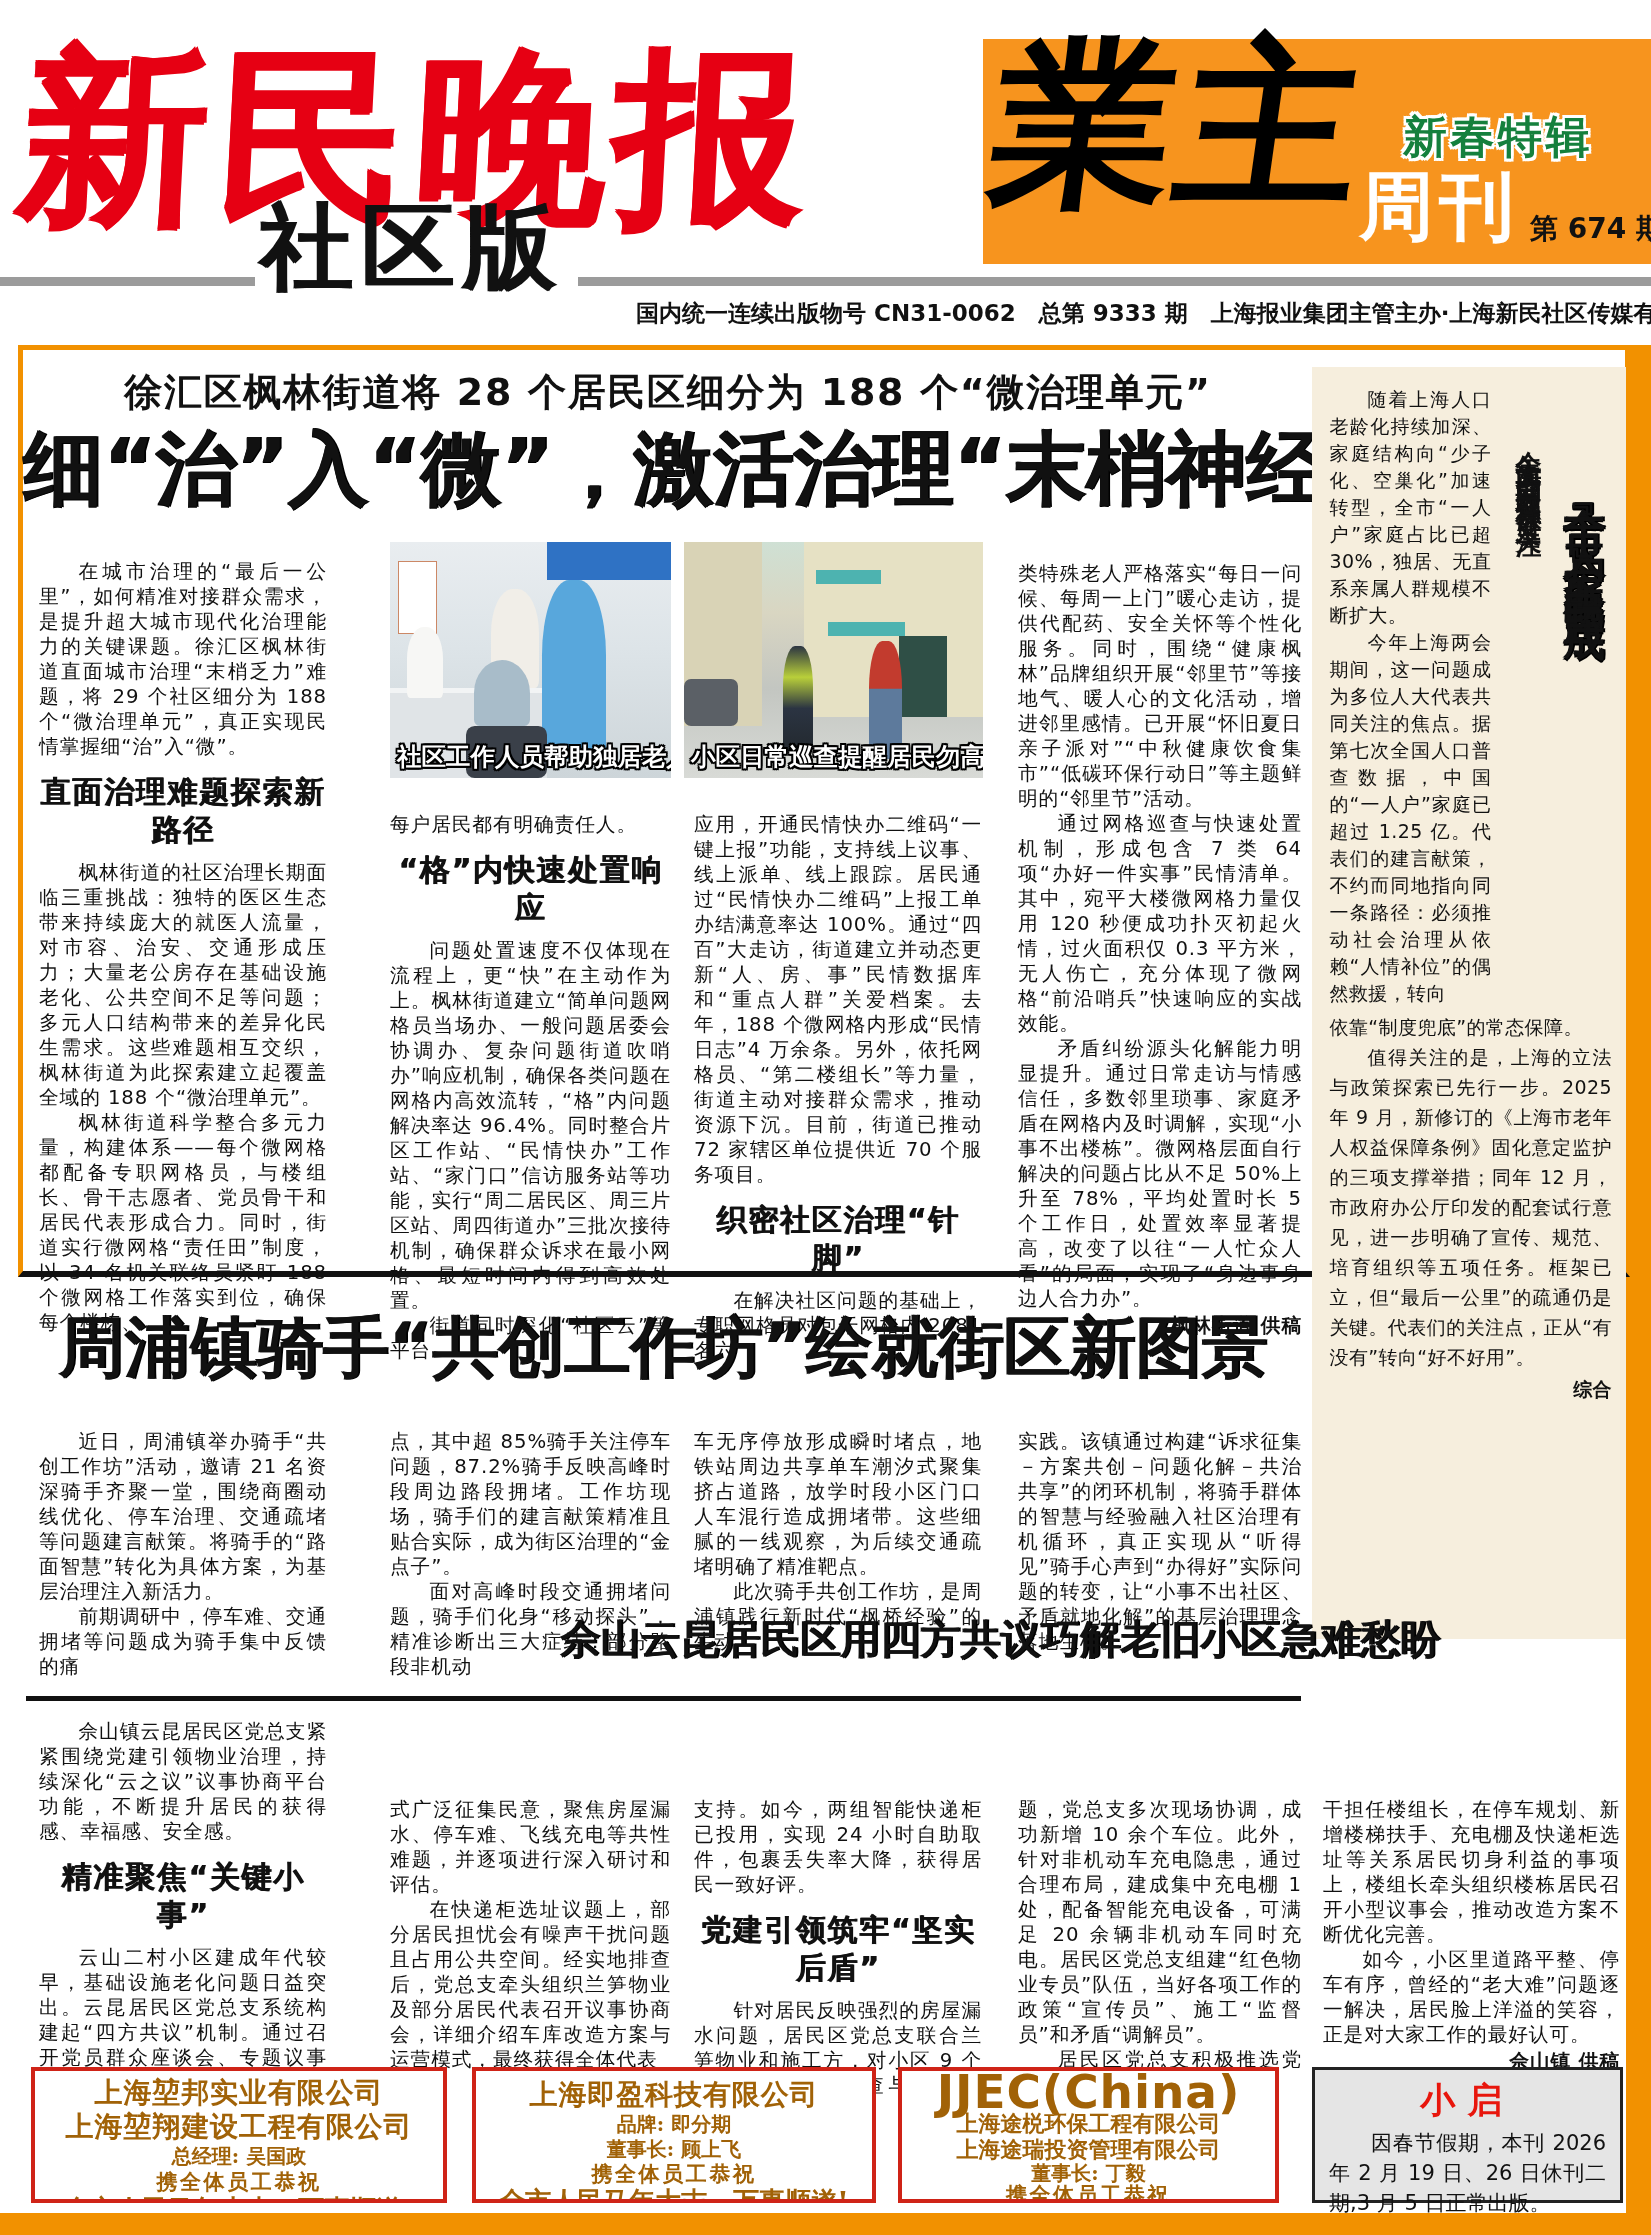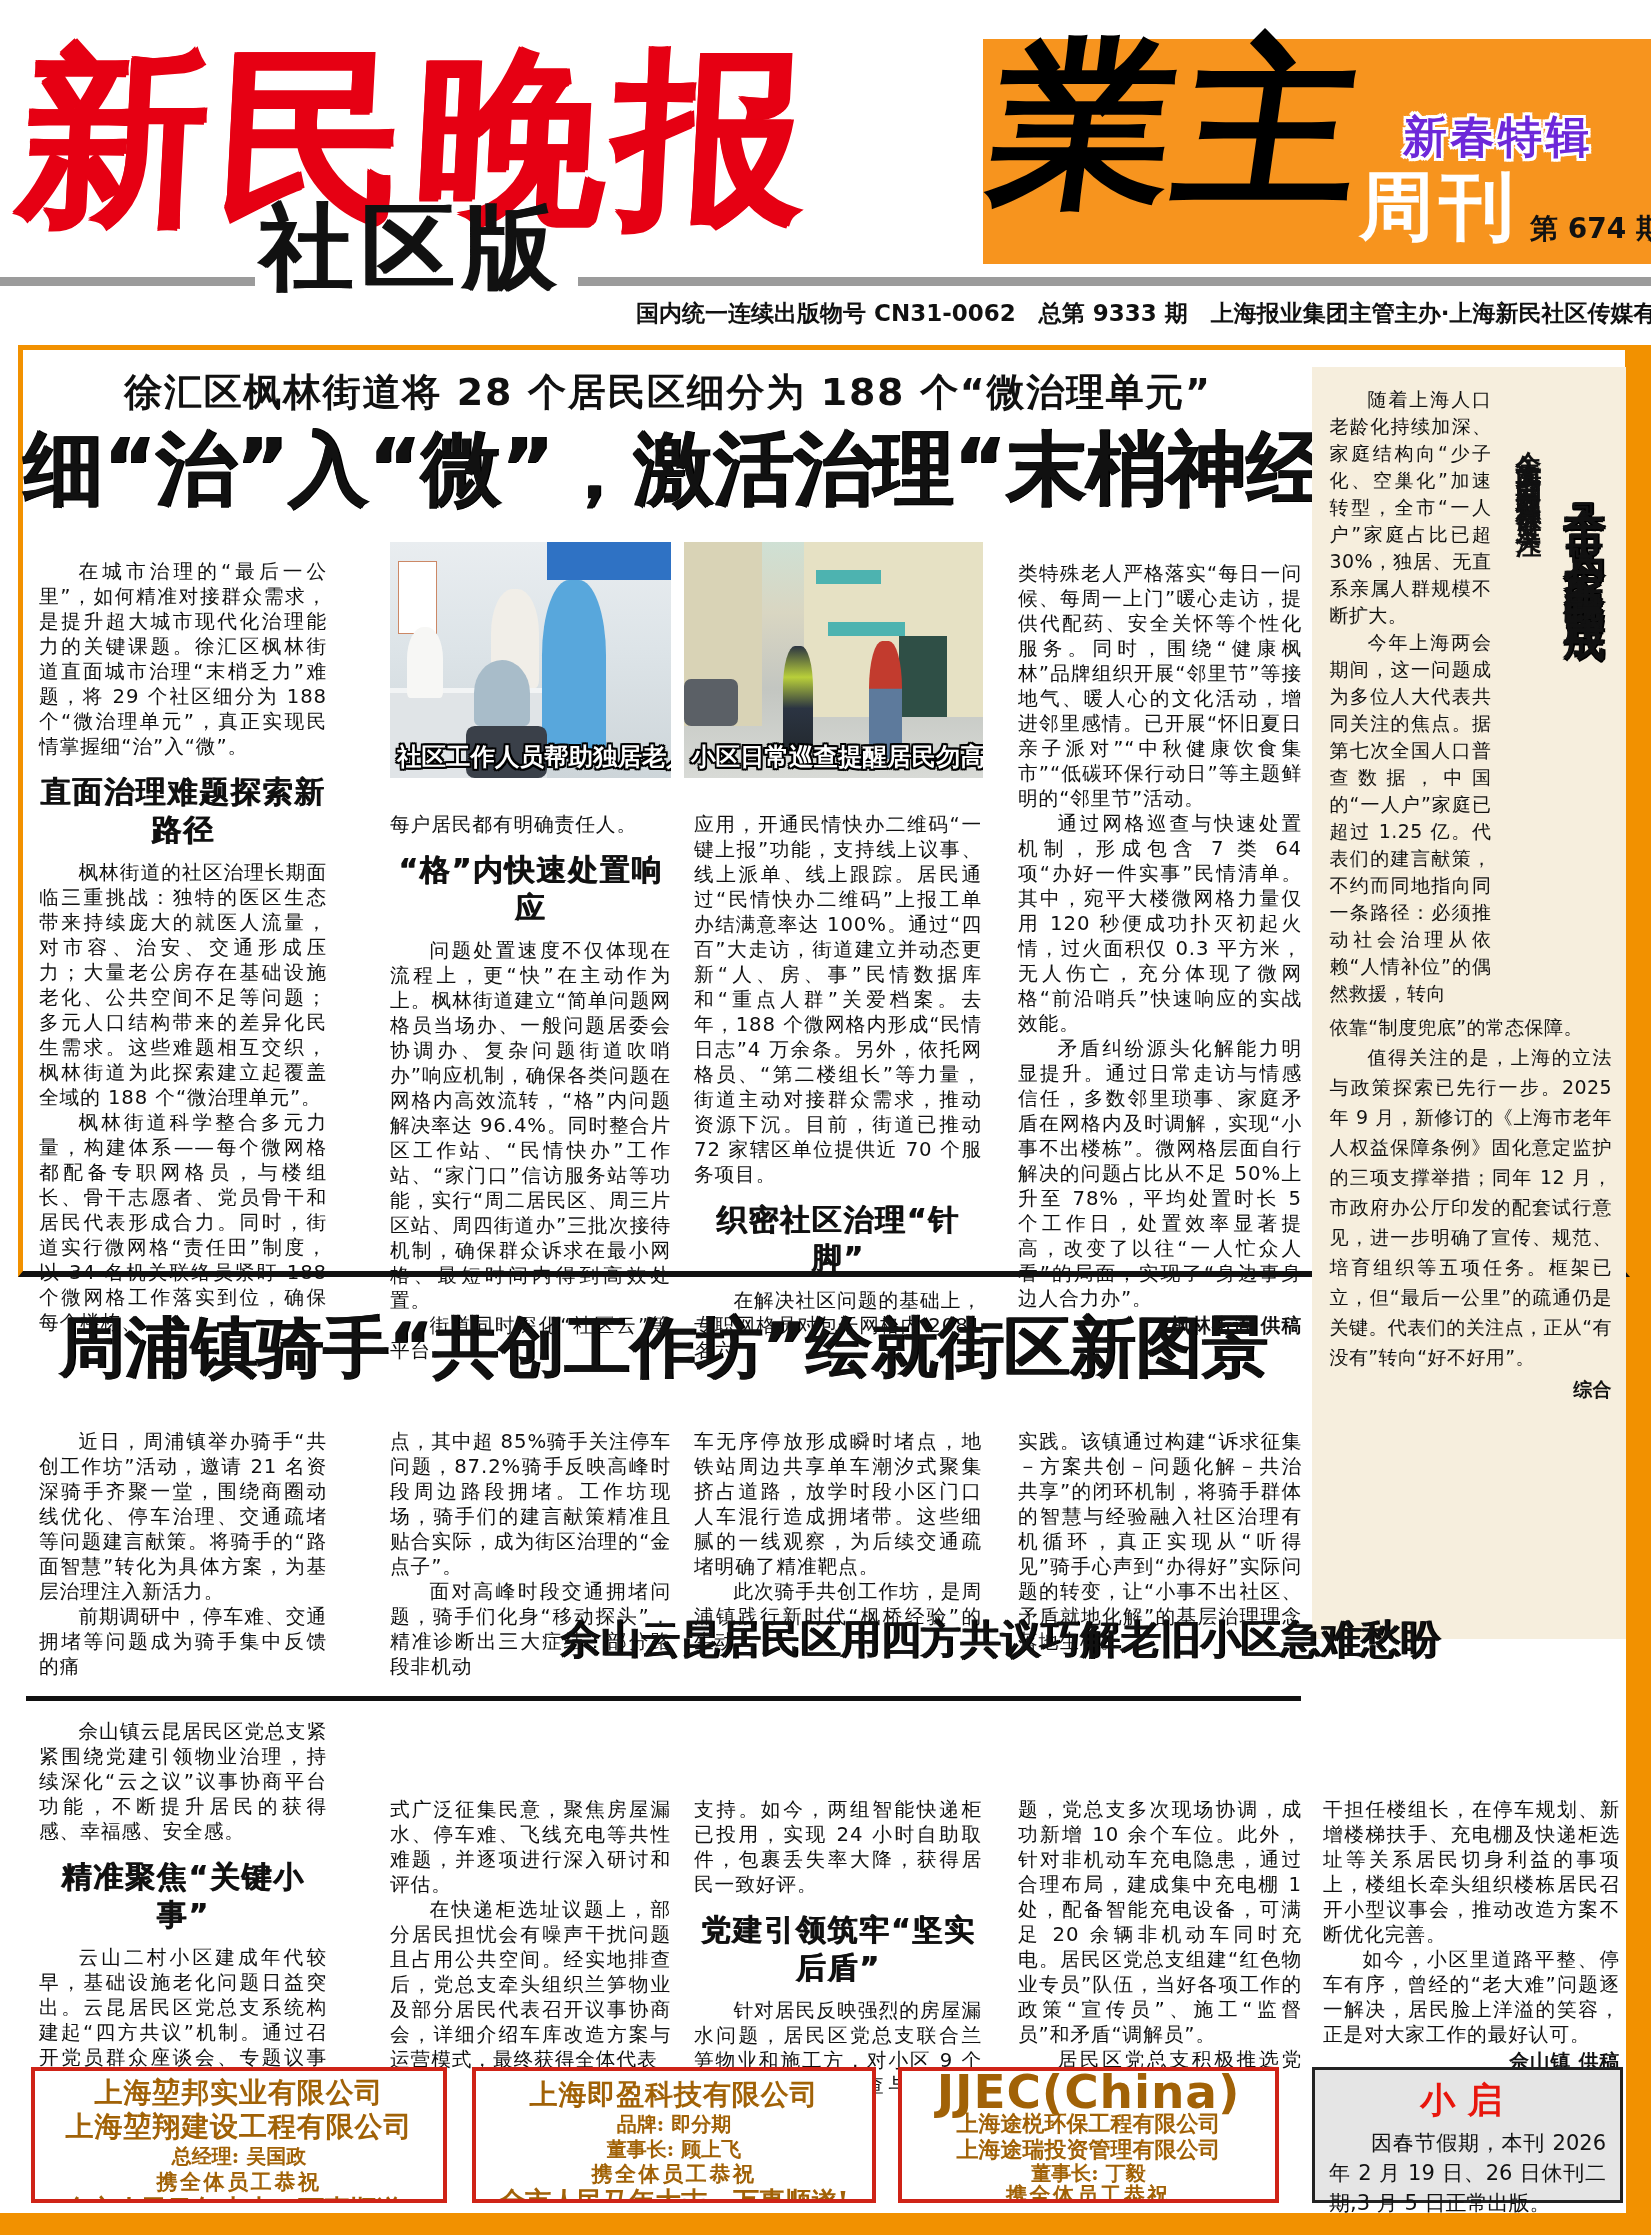--- a/index.html
+++ b/index.html
@@ -12,21 +12,21 @@
         text-shadow:2.6px 0 #e60013,0 1.7px #e60013;transform:skewX(-3deg);white-space:nowrap;}
   .edition{left:259px;top:185px;font-size:93px;font-weight:900;letter-spacing:8.7px;
         text-shadow:1.7px 0 #111;white-space:nowrap;}
   .h-rule{top:277px;height:8.7px;background:#9b9b9b;}
   .rule-l{left:0;width:255px;}
   .rule-r{left:578px;width:1073px;}
   .publine{left:636px;top:298px;font-size:23px;font-weight:bold;white-space:nowrap;}
   .mast{left:983px;top:39px;width:669px;height:225px;background:#f7941e;}
   .callig{left:994px;top:3.5px;font-size:182px;font-weight:900;color:#000;letter-spacing:3.5px;
         font-family:"DejaVu Serif","Liberation Serif",serif;transform:skewX(-8deg);white-space:nowrap;}
-  .badge{left:1403px;top:108px;font-size:44px;font-weight:900;color:#6d28d9;letter-spacing:3.5px;white-space:nowrap;
+  .badge{left:1403px;top:108px;font-size:44px;font-weight:900;color:#15803d;letter-spacing:3.5px;white-space:nowrap;
         text-shadow:2.6px 0 #fff,-2.6px 0 #fff,0 2.6px #fff,0 -2.6px #fff,2.6px 2.6px 0 #fff,-2.6px -2.6px 0 #fff,2.6px -2.6px 0 #fff,-2.6px 2.6px 0 #fff;}
   .weekly{left:1359px;top:157px;font-size:75px;font-weight:900;color:#fff;letter-spacing:5.2px;white-space:nowrap;}
   .issue{left:1530px;top:210px;font-size:28px;font-weight:bold;color:#111;white-space:nowrap;}
 
   
   .frame-right{left:1626px;top:345px;width:25px;height:1891px;background:#f29100;}
   .frame-bottom{left:0;top:2213px;width:1652px;height:23px;background:#f29100;}
 
   
   .main-box{left:17.5px;top:345px;width:1612px;height:932px;box-sizing:border-box;

